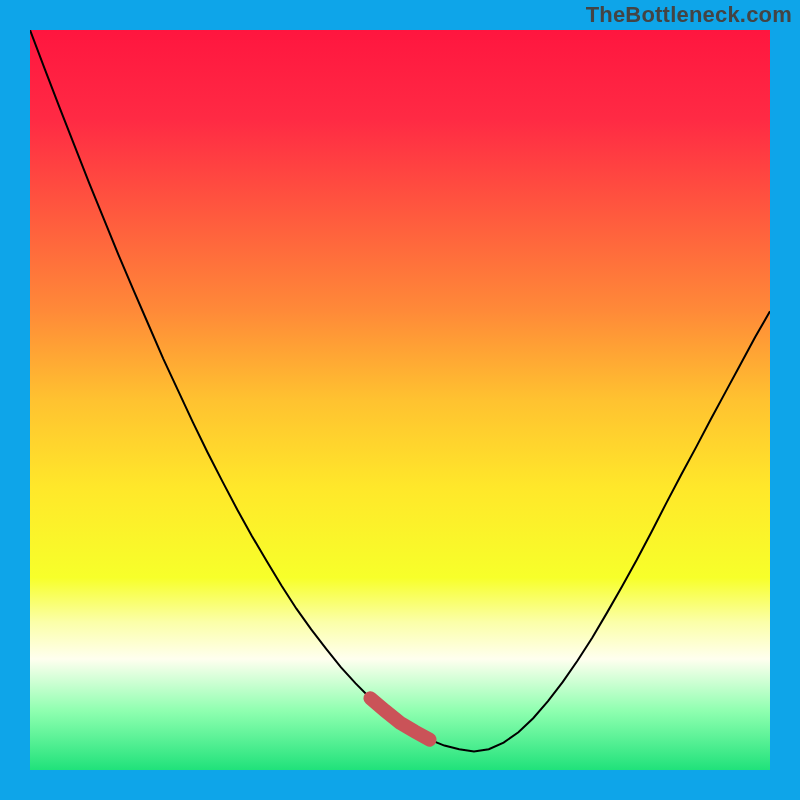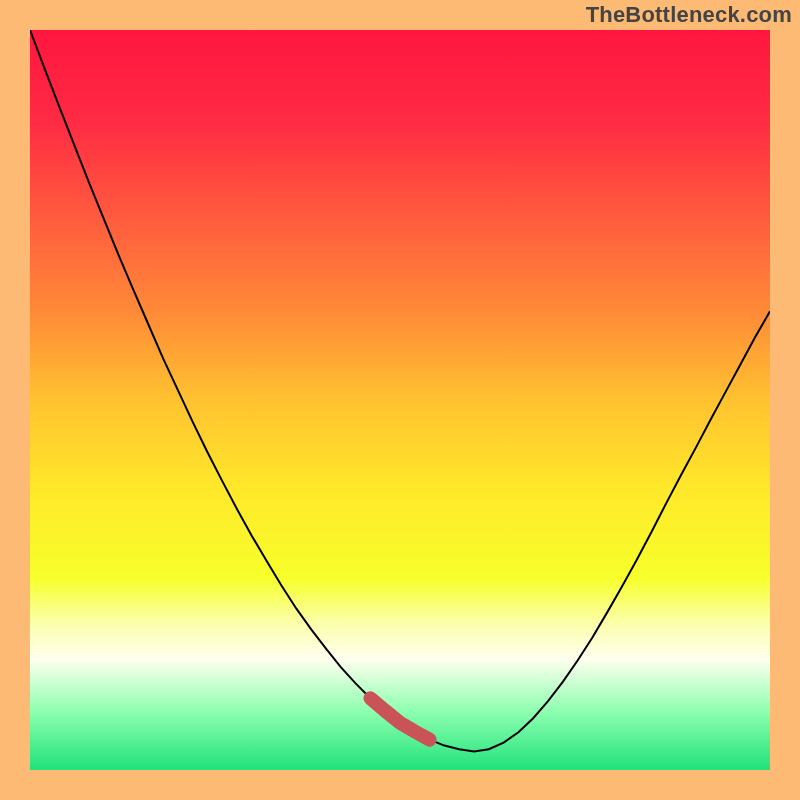--- a/index.html
+++ b/index.html
@@ -8,21 +8,21 @@
     width: 800px;
     height: 800px;
     overflow: hidden;
     background: #000;
     font-family: Arial, Helvetica, sans-serif;
   }
   .frame {
     position: relative;
     width: 800px;
     height: 800px;
-    background: #fdba74;
+    background: #0ea5e9;
   }
   .watermark {
     position: absolute;
     top: 2px;
     right: 8px;
     font-size: 22px;
     font-weight: 600;
     color: #444;
     letter-spacing: 0.2px;
     user-select: none;

